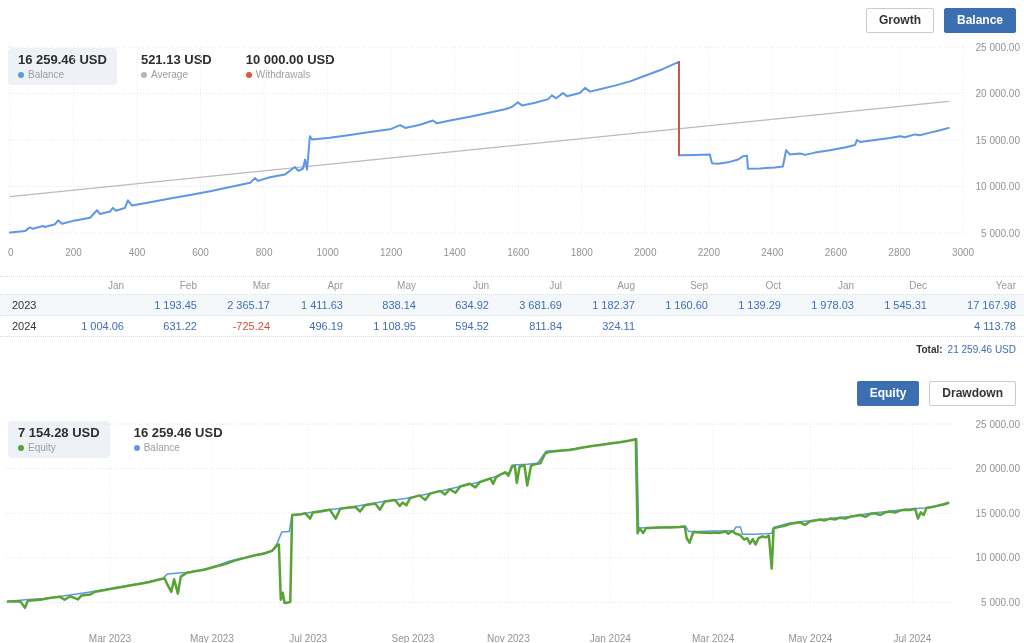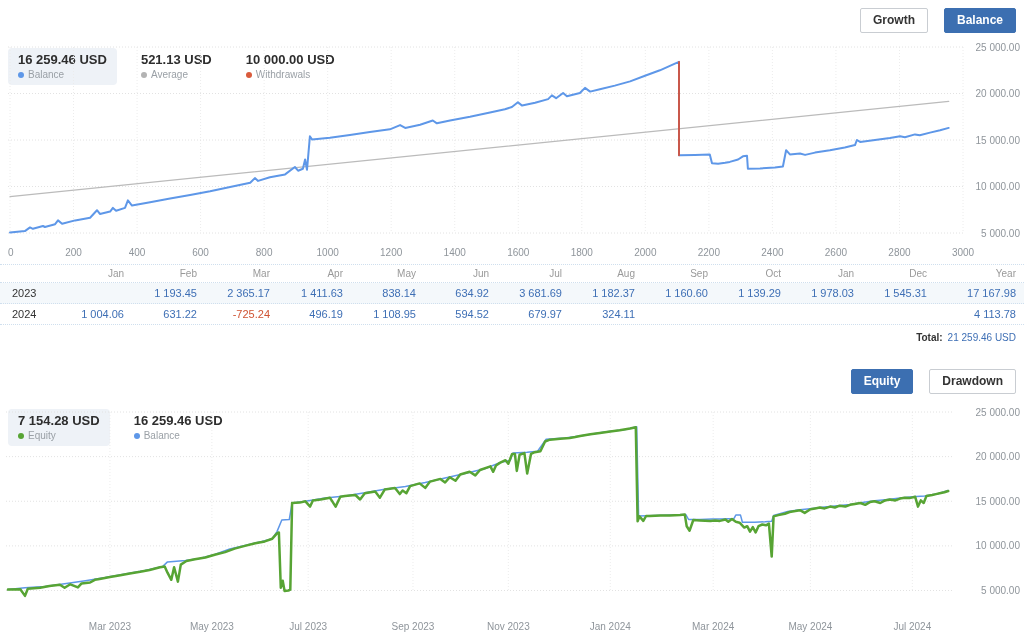--- a/index.html
+++ b/index.html
@@ -6,26 +6,26 @@
   .page{width:1024px;height:643px;background:#fff;overflow:hidden;
         font-family:"Liberation Sans",sans-serif;position:relative;}
   .head{display:flex;justify-content:space-between;align-items:flex-start;
         padding:8px 8px 0 8px;height:34px;}
   .stats{display:flex;align-items:flex-start;gap:14px;}
   .stat{padding:5px 10px;border-radius:4px;margin-top:40px;}
   .stat.hl{background:#eef2f7;}
   .stat .v{font-size:13px;font-weight:bold;color:#2e2e2e;line-height:14px;white-space:nowrap;}
   .stat .l{font-size:10px;color:#9aa0a6;display:flex;align-items:center;gap:4px;margin-top:2px;}
   .dot{width:6px;height:6px;border-radius:50%;display:inline-block;}
-  .tabs{display:flex;gap:16px;}
+  .tabs{display:flex;gap:10px;}
   .tab{font-size:12px;font-weight:bold;padding:4px 12px;border-radius:2px;cursor:pointer;
        border:1px solid #c9cdd2;background:#fff;color:#333;line-height:15px;}
   .tab.active{background:#3c6fb1;border-color:#3c6fb1;color:#fff;}
   svg.chart{display:block;width:1024px;}
-  .mtable{border-top:1px dotted #cfdfee;font-size:11px;}
+  .mtable{border-top:1px dotted #cfdfee;font-size:11px;margin-top:12px;}
   .mrow{display:grid;grid-template-columns:56px repeat(12,1fr) 92px;
         border-bottom:1px dotted #cfdfee;align-items:center;}
   .mrow.header{font-size:10px;color:#999;height:17px;}
   .mrow.data{height:20px;color:#3e6fb5;}
   .mrow.r2023{background:#f4f8fb;}
   .mcell{text-align:right;padding-right:5px;white-space:nowrap;}
   .mcell.yearcol{text-align:left;padding-left:12px;color:#333;}
   .mcell.tot{padding-right:8px;}
   .mcell.neg{color:#cf5332;}
   .totalrow{display:flex;justify-content:flex-end;align-items:center;gap:5px;
@@ -141,21 +141,21 @@
           <div class="mcell tot">17 167.98</div>
         </div>
         <div class="mrow data r2024">
           <div class="mcell yearcol">2024</div>
           <div class="mcell">1 004.06</div>
           <div class="mcell">631.22</div>
           <div class="mcell neg">-725.24</div>
           <div class="mcell">496.19</div>
           <div class="mcell">1 108.95</div>
           <div class="mcell">594.52</div>
-          <div class="mcell">679.97</div>
+          <div class="mcell">811.84</div>
           <div class="mcell">324.11</div>
           <div class="mcell"></div>
           <div class="mcell"></div>
           <div class="mcell"></div>
           <div class="mcell"></div>
           <div class="mcell tot">4 113.78</div>
         </div>
       </div>
     <div class="totalrow">
       <span class="tlabel">Total:</span>

